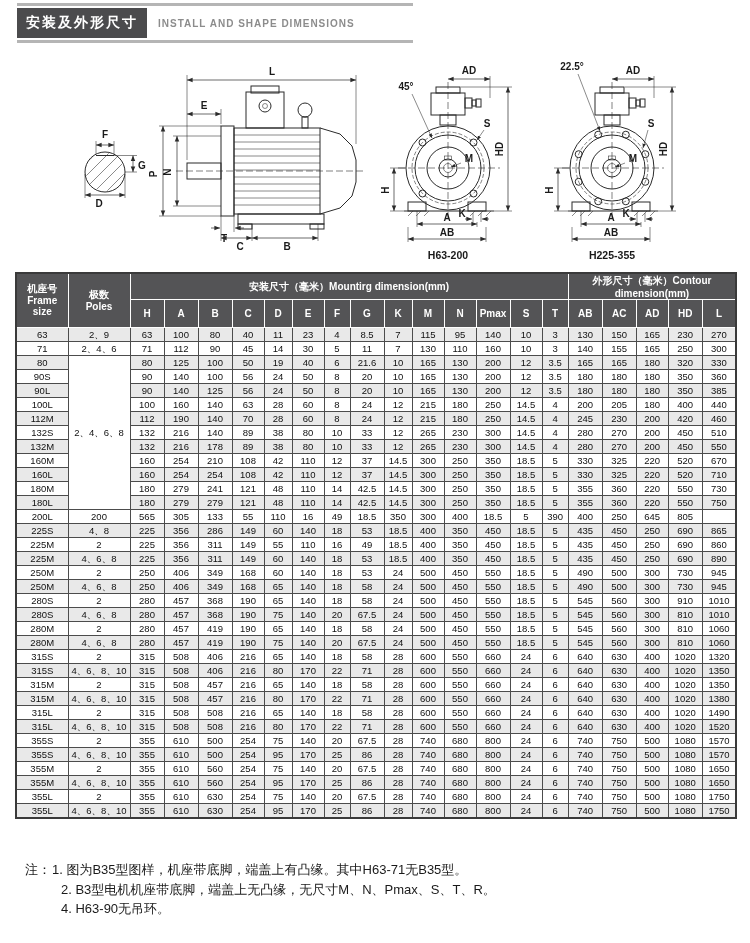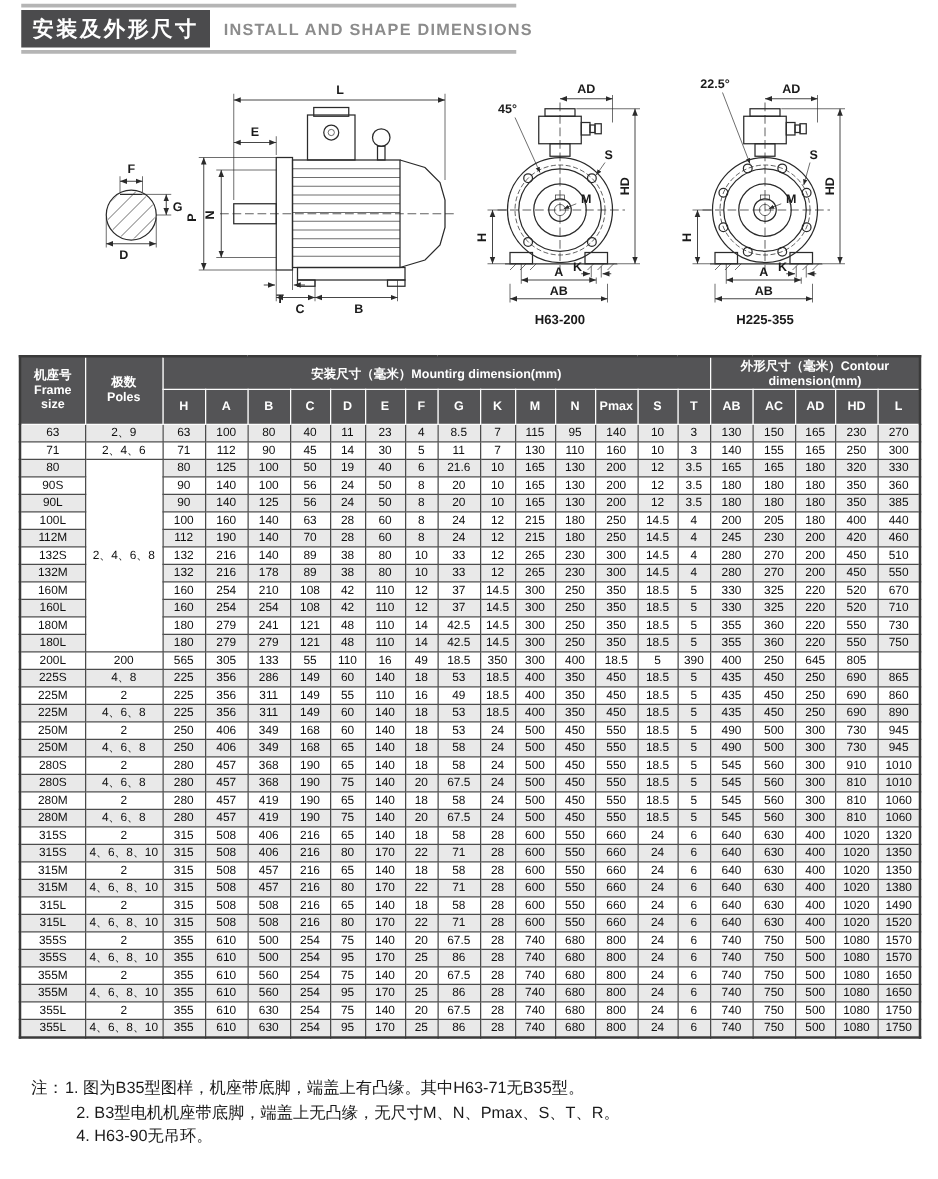--- a/index.html
+++ b/index.html
@@ -4,37 +4,37 @@
 <style>
   * { box-sizing: border-box; }
   html,body { margin:0; padding:0; background:#fff; }
   body { width:750px; height:943px; position:relative; overflow:hidden;
          font-family:"Liberation Sans","DejaVu Sans",sans-serif; }
 
   
   .hdr { position:absolute; top:3px; left:17px; width:396px; }
   .hdr-rule { height:3px; background:var(--rule,#b5b5b5); }
   .hdr-mid { display:flex; align-items:stretch; height:30px; margin:2px 0; }
-  .title-cn { background:var(--title-box,#4b4b4d); color:#fff; font-size:17px; font-weight:bold;
+  .title-cn { background:var(--title-box,#4b4b4d); color:#fff; font-size:14px; font-weight:bold;
               letter-spacing:2px; display:flex; align-items:center; padding:12px 9px; white-space:nowrap;text-align:center; }
-  .title-en { color:var(--title-en,#8c8c8c); font-size:13px; letter-spacing:1px; display:flex;
+  .title-en { color:var(--title-en,#8c8c8c); font-size:10px; letter-spacing:1px; display:flex;
               align-items:center; padding-left:11px; white-space:nowrap; font-weight:bold; }
 
   
   svg.drw { position:absolute; top:48px; left:0; }
   .d-line { stroke:#2b2b2b; stroke-width:1; fill:none; }
   .d-thin { stroke:#2b2b2b; stroke-width:0.55; fill:none; }
   .d-dash { stroke:#2b2b2b; stroke-width:0.6; stroke-dasharray:7 3; fill:none; }
   .d-dash2{ stroke:#2b2b2b; stroke-width:0.6; stroke-dasharray:4 2; fill:none; }
   .d-dim  { stroke:#2b2b2b; stroke-width:0.7; fill:none; }
   .d-lbl  { font:bold 10px "Liberation Sans","DejaVu Sans",sans-serif; fill:#1a1a1a; text-anchor:middle; }
   .d-cap  { font:bold 10.5px "Liberation Sans","DejaVu Sans",sans-serif; fill:#1a1a1a; text-anchor:middle; }
 
   
-  table.dims { position:absolute; top:284px; left:15px; width:720px; border-collapse:collapse;
+  table.dims { position:absolute; top:272px; left:15px; width:720px; border-collapse:collapse;
                table-layout:fixed; border:2px solid #3a3a3a; }
   table.dims th { background:var(--header-bg,#545456); color:#fff; font-weight:bold;
                   border:1px solid #fdfdfd; font-size:10px; padding:0; text-align:center; }
   table.dims thead tr.grp th { height:26px; }
   table.dims thead tr.ltr th { height:28px; }
   th.stack span { display:block; line-height:11.5px; font-size:10px; }
   table.dims td { border:1px solid #4c4c4c; text-align:center; font-size:9.5px; color:#101010;
                   padding:0; height:13.4px; line-height:13px; white-space:nowrap; overflow:hidden; }
   tr.odd td { background:var(--row-alt,#e9e9e9); }
   tr.even td { background:#ffffff; }

